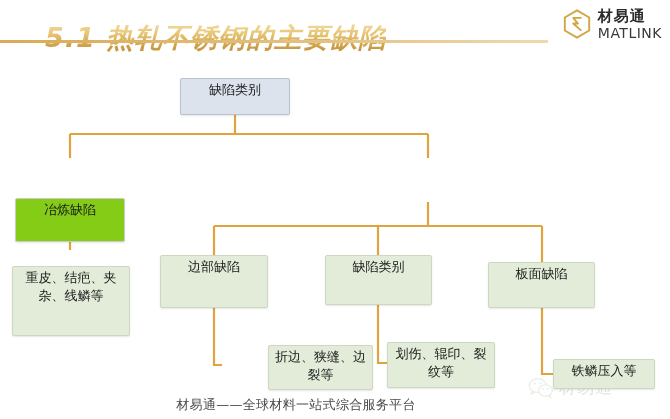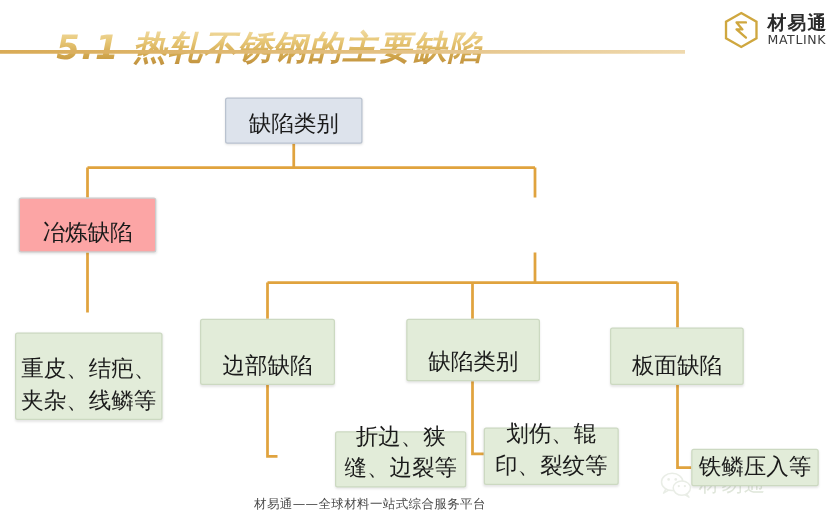--- a/index.html
+++ b/index.html
@@ -27,50 +27,50 @@
     margin-left:37px;
   }
   #title-rule{
     position:absolute;left:0px;top:40px;width:548px;height:3px;
     background:linear-gradient(90deg,#d9ab56 0%,#e4c286 60%,#efd9ae 100%);
   }
   #brand{position:absolute;right:8px;top:6px;height:36px;display:flex;align-items:center;gap:6px;}
   #brand-logo{width:30px;height:30px;display:block;}
   #brand-text{display:flex;flex-direction:column;line-height:1;}
   #brand-cn{font-size:15px;font-weight:bold;color:#2b2b2b;letter-spacing:1px;}
-  #brand-en{font-size:10px;color:#3a3a3a;letter-spacing:0.5px;margin-top:2px;}
+  #brand-en{font-size:14px;color:#3a3a3a;letter-spacing:0.5px;margin-top:2px;}
 
   
   #chart{position:absolute;left:0;top:48px;width:670px;height:345px;}
   #links{position:absolute;left:0;top:0;width:670px;height:345px;}
 
   .node{
     position:absolute;
     box-sizing:border-box;
     border:1px solid #c9ccd1;
     border-radius:2px;
-    display:flex;align-items:flex-end;justify-content:center;
+    display:flex;align-items:flex-start;justify-content:center;
     text-align:center;
     color:#1a1a1a;
-    font-size:18px;
+    font-size:13px;
     line-height:1.35;
     font-family:"DejaVu Sans","Liberation Sans",sans-serif;
     box-shadow:0 1px 2px rgba(0,0,0,0.10);
     z-index:2;
     padding:2px 4px;
   }
   .node.blue{background:#dde3ec;border-color:#b9c2cf;}
-  .node.gray{background:#fca5a5;border-color:#cccccc;}
+  .node.gray{background:#84cc16;border-color:#cccccc;margin-top:40px;}
   .node.green{background:#e2ecd9;border-color:#ccd9c1;}
   .node span{display:block;}
 
   
   #footer{
     position:absolute;left:0;top:396px;width:592px;
-    text-align:center;font-size:10px;color:#4a4a4a;
+    text-align:center;font-size:13px;color:#4a4a4a;
     letter-spacing:0.3px;
   }
   
   #watermark{
     position:absolute;left:528px;top:376px;
     display:flex;align-items:center;gap:5px;
     opacity:0.45;
   }
   #wm-icon{width:26px;height:22px;display:block;}
   #wm-text{font-size:17px;color:#b9c8ae;font-weight:normal;letter-spacing:1px;}

